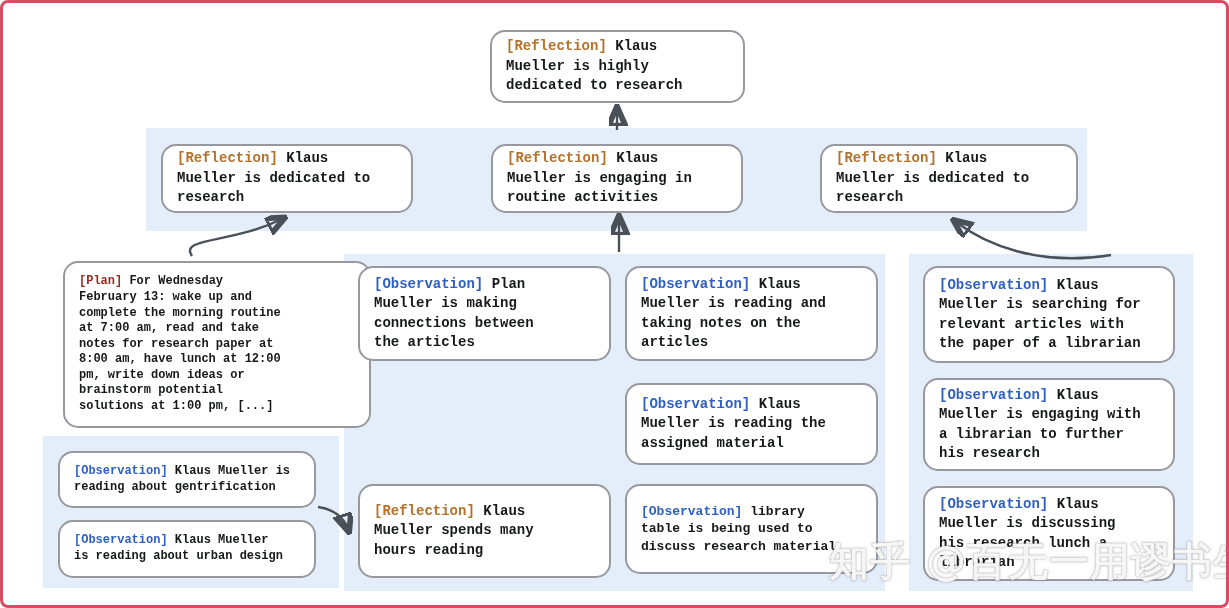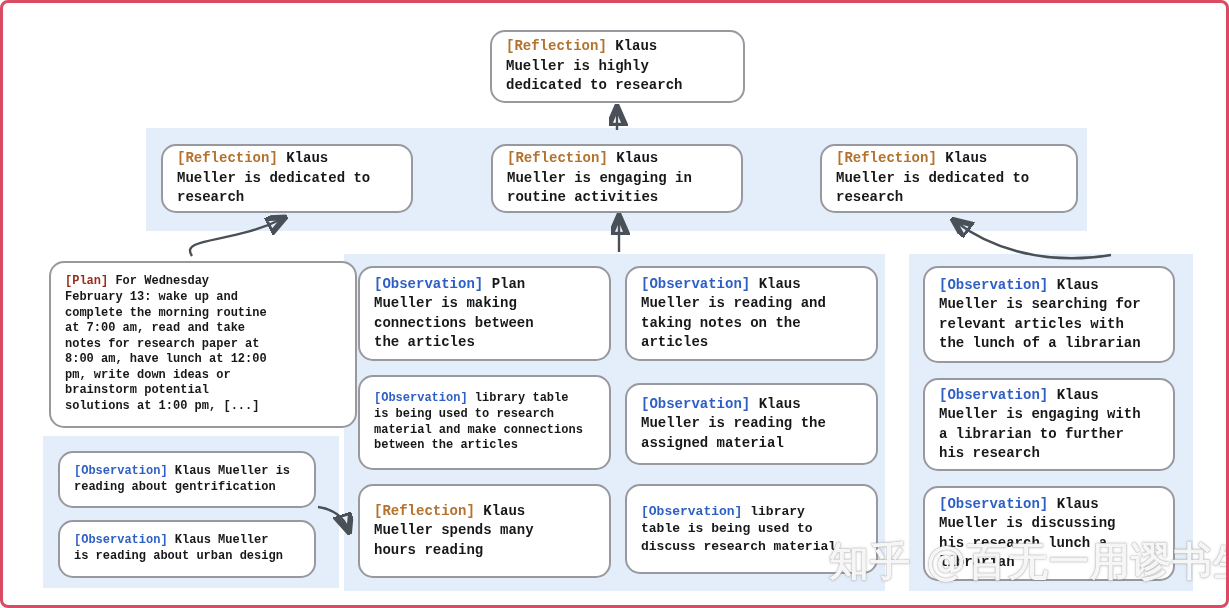--- a/index.html
+++ b/index.html
@@ -103,21 +103,21 @@
   </div>
   <div class="node big" style="left:817px;top:141px;width:258px;height:69px">
     <div>
       <span class="tag-reflection">[Reflection]</span>
       <span class="body">Klaus
 Mueller is dedicated to
 research</span>
     </div>
   </div>
 
-  <div class="node small" style="left:46px;top:258px;width:308px;height:167px">
+  <div class="node small" style="left:60px;top:258px;width:308px;height:167px">
     <div>
       <span class="tag-plan">[Plan]</span>
       <span class="body">For Wednesday
 February 13: wake up and
 complete the morning routine
 at 7:00 am, read and take
 notes for research paper at
 8:00 am, have lunch at 12:00
 pm, write down ideas or
 brainstorm potential
@@ -142,29 +142,20 @@
 
   <div class="node big" style="left:355px;top:263px;width:253px;height:95px">
     <div>
       <span class="tag-observation">[Observation]</span>
       <span class="body">Plan
 Mueller is making
 connections between
 the articles</span>
     </div>
   </div>
-  <div class="node small" style="left:355px;top:372px;width:253px;height:95px">
-    <div>
-      <span class="tag-observation">[Observation]</span>
-      <span class="body">library table
-is being used to research
-material and make connections
-between the articles</span>
-    </div>
-  </div>
   <div class="node big" style="left:355px;top:481px;width:253px;height:94px">
     <div>
       <span class="tag-reflection">[Reflection]</span>
       <span class="body">Klaus
 Mueller spends many
 hours reading</span>
     </div>
   </div>
 
   <div class="node big" style="left:622px;top:263px;width:253px;height:95px">
@@ -192,21 +183,21 @@
 discuss research material</span>
     </div>
   </div>
 
   <div class="node big" style="left:920px;top:263px;width:252px;height:97px">
     <div>
       <span class="tag-observation">[Observation]</span>
       <span class="body">Klaus
 Mueller is searching for
 relevant articles with
-the lunch of a librarian</span>
+the paper of a librarian</span>
     </div>
   </div>
   <div class="node big" style="left:920px;top:375px;width:252px;height:93px">
     <div>
       <span class="tag-observation">[Observation]</span>
       <span class="body">Klaus
 Mueller is engaging with
 a librarian to further
 his research</span>
     </div>

